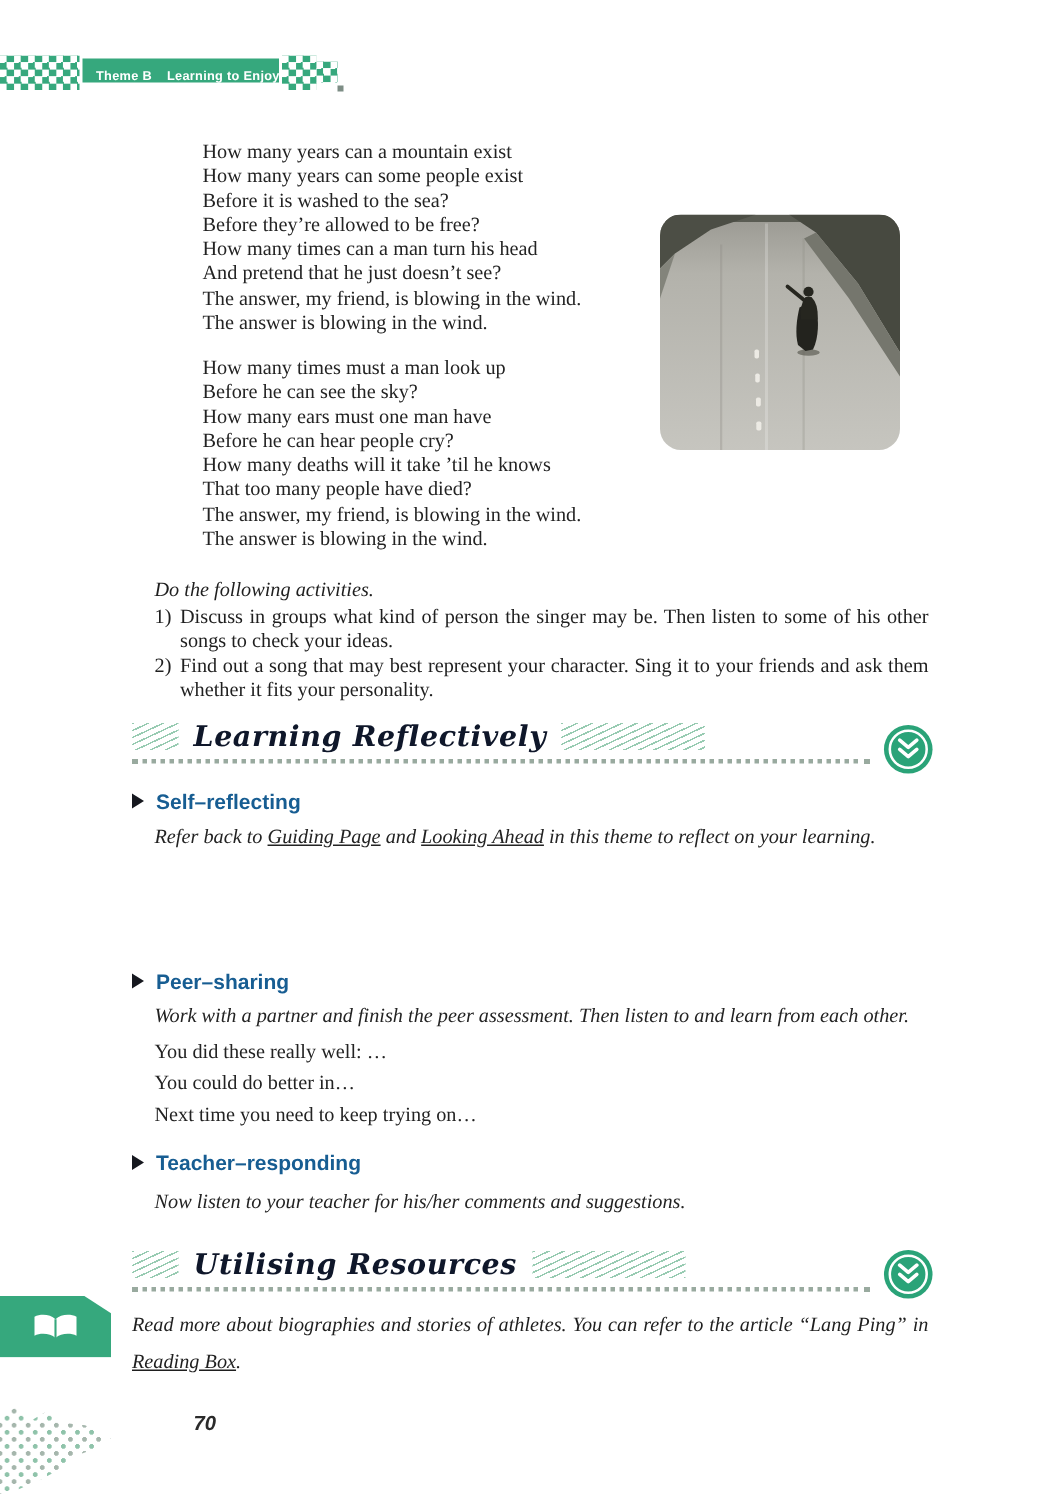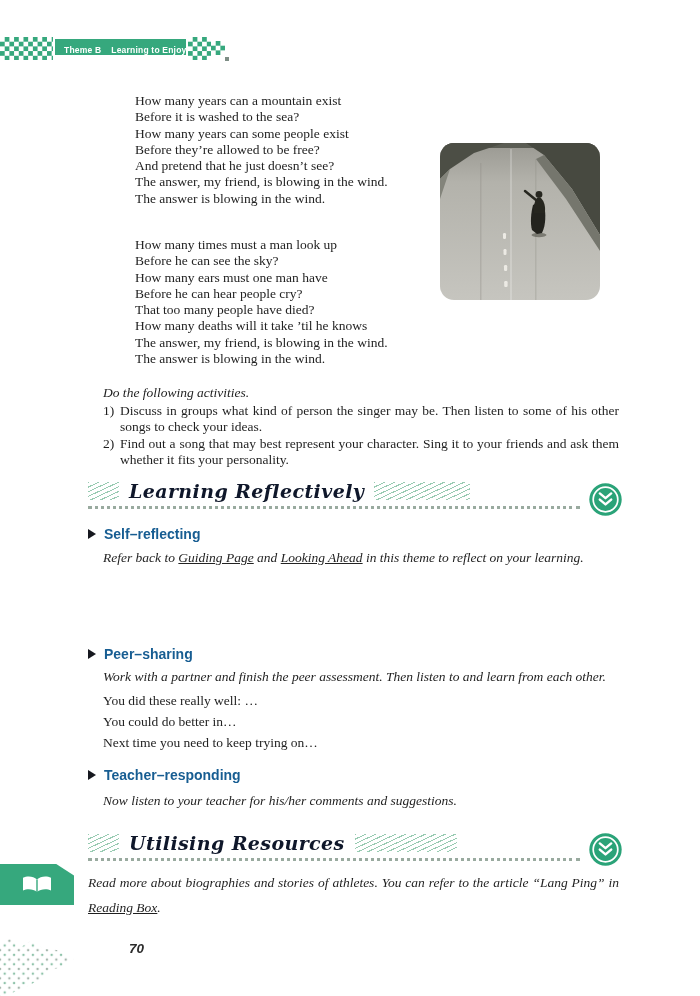--- a/index.html
+++ b/index.html
@@ -93,34 +93,35 @@
   <div class="theme-bar">
     <span>Theme B</span>
     <span>Learning to Enjoy</span>
   </div>
   <div class="checker checker-right"></div>
   <div class="checker checker-right2"></div>
   <div class="header-dot"></div>
 
   <div class="lyrics v1">
     <div>How many years can a mountain exist</div>
+    <div>How many years can some people exist</div>
     <div>Before it is washed to the sea?</div>
-    <div>How many years can some people exist</div>
     <div>Before they’re allowed to be free?</div>
+    <div>How many times can a man turn his head</div>
     <div>And pretend that he just doesn’t see?</div>
     <div>The answer, my friend, is blowing in the wind.</div>
     <div>The answer is blowing in the wind.</div>
   </div>
   <div class="lyrics v2">
     <div>How many times must a man look up</div>
     <div>Before he can see the sky?</div>
     <div>How many ears must one man have</div>
     <div>Before he can hear people cry?</div>
+    <div>How many deaths will it take ’til he knows</div>
     <div>That too many people have died?</div>
-    <div>How many deaths will it take ’til he knows</div>
     <div>The answer, my friend, is blowing in the wind.</div>
     <div>The answer is blowing in the wind.</div>
   </div>
 
   <div class="photo">
     <svg width="160" height="157" viewBox="0 0 160 157">
       <defs>
         <linearGradient id="roadg" x1="0" y1="0" x2="0" y2="1">
           <stop offset="0" stop-color="#9a9992"></stop>
           <stop offset="0.25" stop-color="#b3b2ab"></stop>

